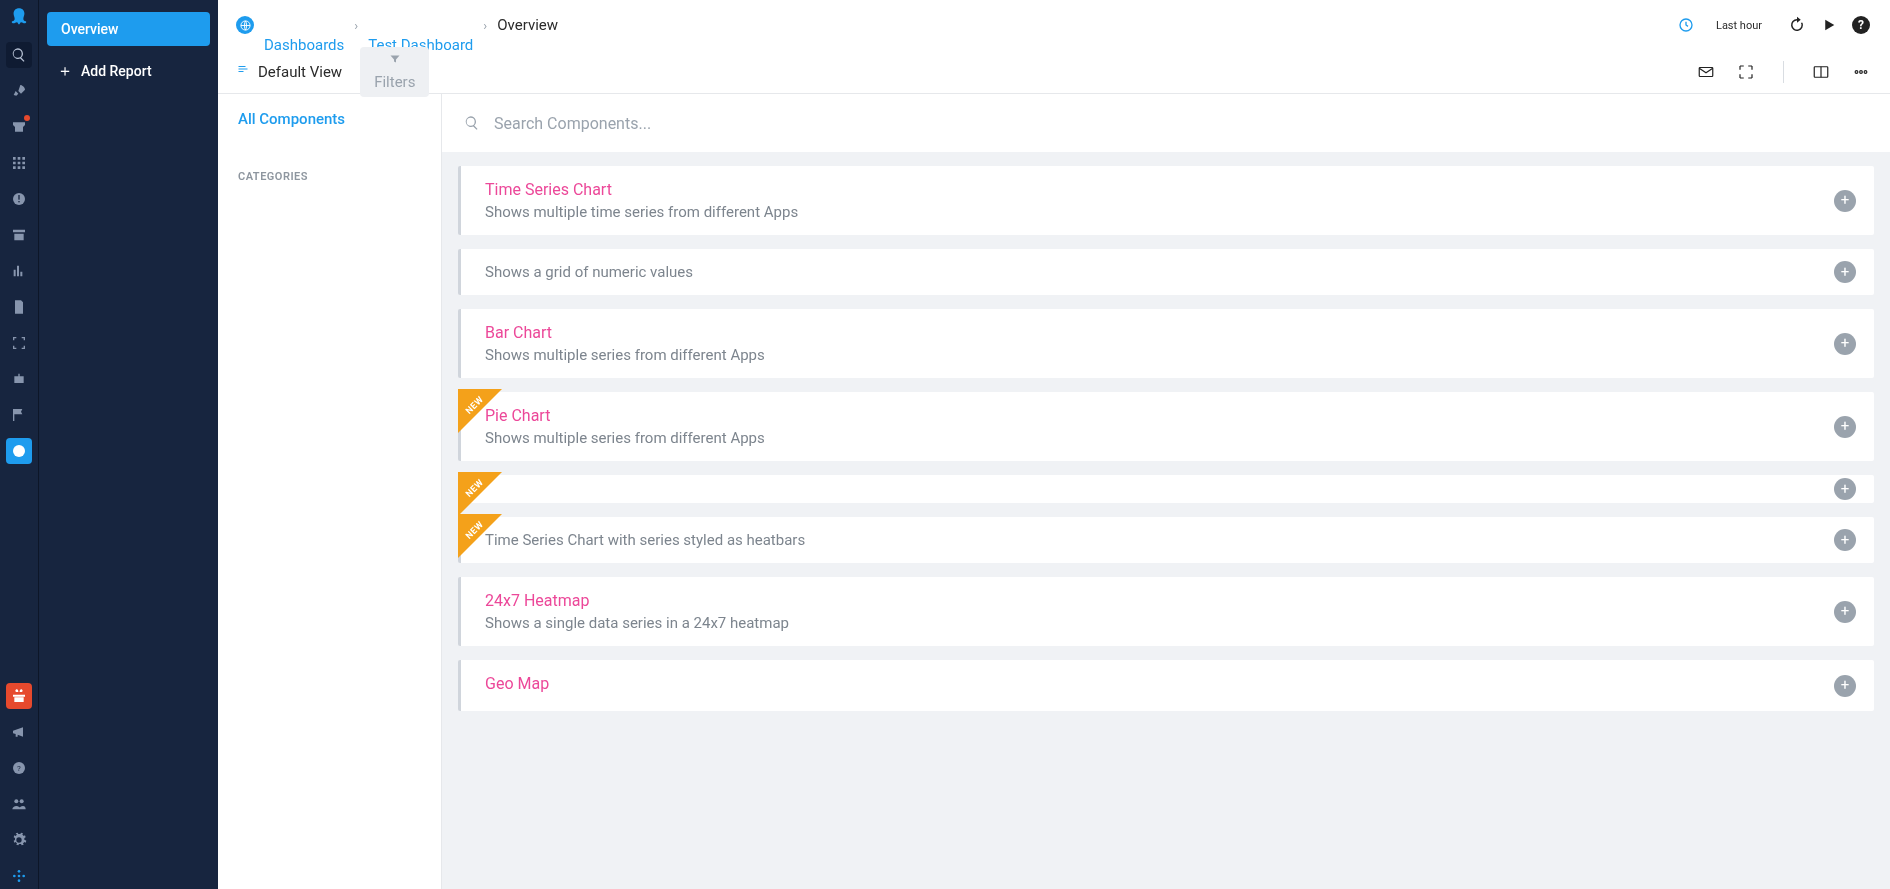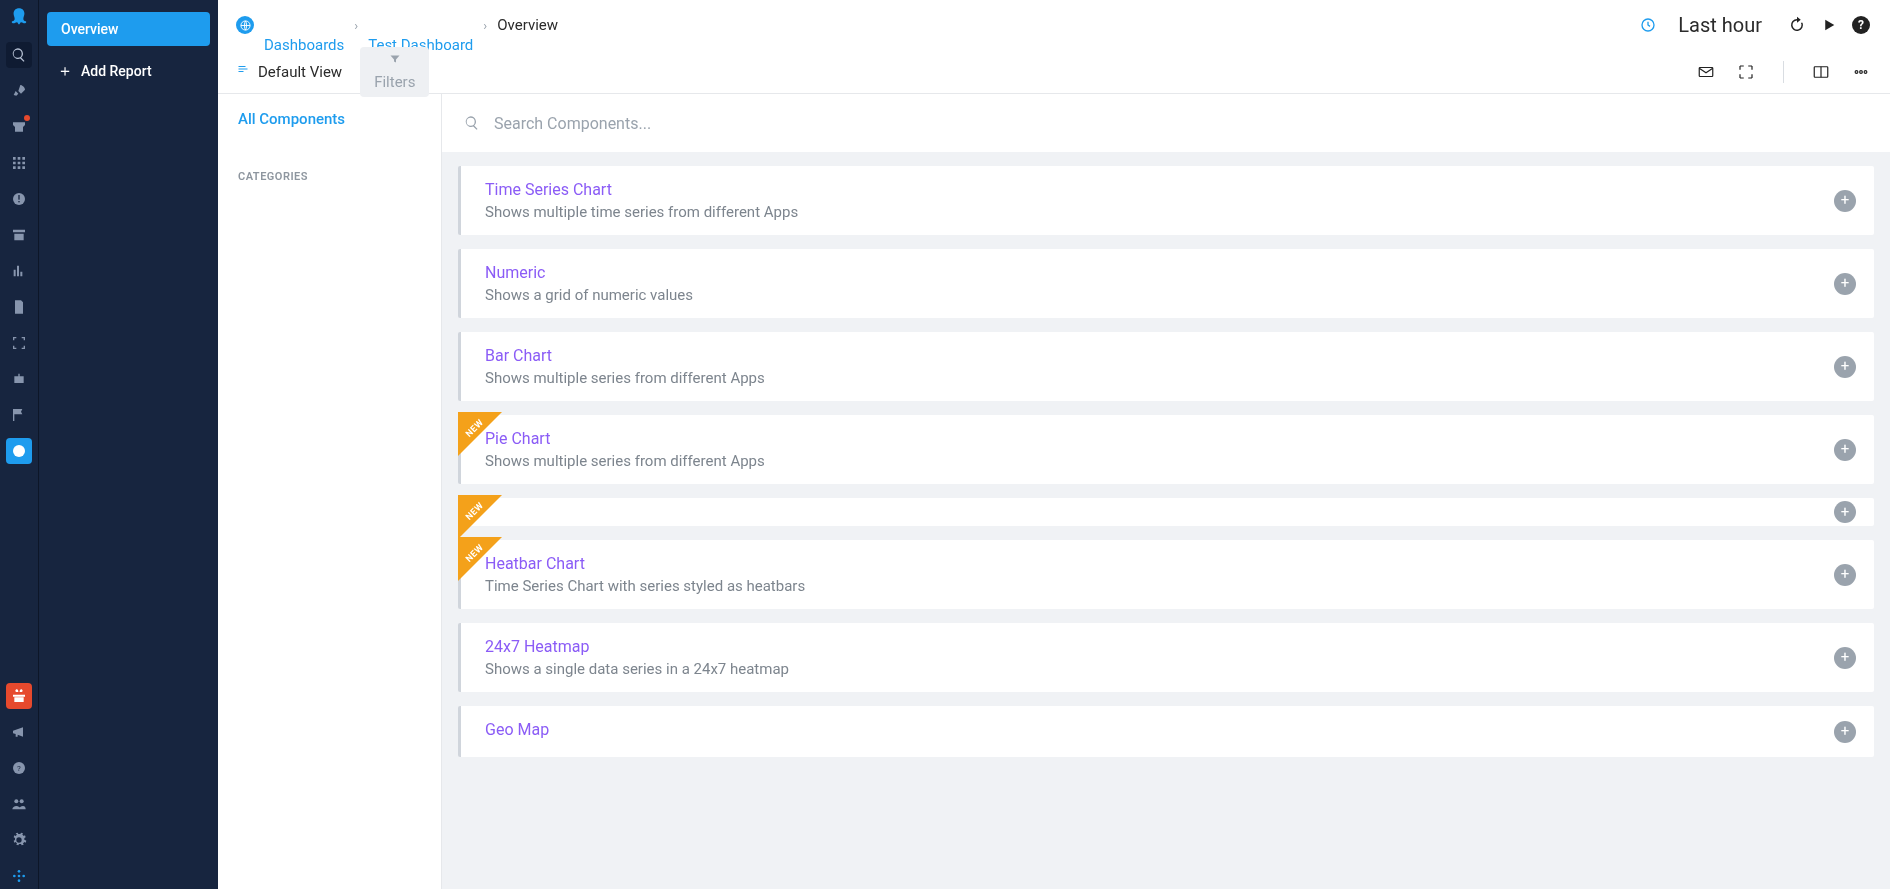--- a/index.html
+++ b/index.html
@@ -68,21 +68,21 @@
     width:18px;height:18px;border-radius:50%;background:#1e9cee;
     display:flex;align-items:center;justify-content:center;
   }
   .crumb-globe svg{width:11px;height:11px;fill:#fff;}
   .crumb-link { color:#1e9cee; font-size:15px; cursor:pointer;margin-top:40px; }
   .crumb-sep { color:#9aa3ad; font-size:13px; }
   .crumb-current { color:#2b2b2b; font-size:15px; }
   .top-spacer{flex:1;}
   .clock{ color:#1e9cee; display:flex; align-items:center;}
   .clock svg{width:16px;height:16px;fill:none;stroke:#1e9cee;stroke-width:2;}
-  .time-label{ font-size:20px; color:#2b2b2b; margin-left:12px; margin-right:14px;}
+  .time-label{ font-size:11px; color:#2b2b2b; margin-left:12px; margin-right:14px;}
   .top-icon{ width:22px;height:22px;display:flex;align-items:center;justify-content:center;color:#222;cursor:pointer;}
   .top-icon svg{width:18px;height:18px;fill:currentColor;}
   .help-dot{width:18px;height:18px;border-radius:50%;background:#222;color:#fff;font-size:12px;font-weight:700;display:flex;align-items:center;justify-content:center;}
 
   
   .secondbar {
     height:44px; display:flex; align-items:center; padding:0 18px; gap:18px;
     border-bottom:1px solid #e6e8eb;
   }
   .view-btn{ display:flex; align-items:flex-start; gap:8px; font-size:15px; color:#2b2b2b; cursor:pointer;}
@@ -119,21 +119,21 @@
   }
   .search-input::placeholder{ color:#9aa3ad;}
   .cards{ flex:1; overflow:auto; padding:14px 16px; display:flex;flex-direction:column;gap:14px;}
 
   .card{
     position:relative;
     background:#fff; border-radius:2px;
     border-left:3px solid #d0d5dc;
     padding:14px 56px 14px 24px;
   }
-  .card-title{ font-size:16px; color:#8b5cf6; margin-bottom:4px;}
+  .card-title{ font-size:16px; color:#ec4899; margin-bottom:4px;}
   .card-desc{ font-size:15px; color:#7d858e;}
   .card-add{
     position:absolute; right:18px; top:50%; transform:translateY(-50%);
     width:22px;height:22px;border-radius:50%;background:#9aa3ad;color:#fff;
     display:flex;align-items:center;justify-content:center;font-size:15px;line-height:1;
     cursor:pointer;
   }
   .new-ribbon{
     position:absolute; left:-3px; top:-3px; width:0;height:0;
     border-top:44px solid #f4a11a;
@@ -361,21 +361,20 @@
           </svg>
         <input class="search-input" placeholder="Search Components..." style="">
       </div>
       <div class="cards" id="cards">
           <div class="card">
             <div class="card-title">Time Series Chart</div>
             <div class="card-desc">Shows multiple time series from different Apps</div>
             <div class="card-add">+</div>
           </div>
           <div class="card">
-            <div class="card-title">Numeric</div>
             <div class="card-desc">Shows a grid of numeric values</div>
             <div class="card-add">+</div>
           </div>
           <div class="card">
             <div class="card-title">Bar Chart</div>
             <div class="card-desc">Shows multiple series from different Apps</div>
             <div class="card-add">+</div>
           </div>
           <div class="card">
             <div class="new-ribbon"></div>
@@ -385,21 +384,20 @@
             <div class="card-add">+</div>
           </div>
           <div class="card">
             <div class="new-ribbon"></div>
             <div class="new-text">NEW</div>
             <div class="card-add">+</div>
           </div>
           <div class="card">
             <div class="new-ribbon"></div>
             <div class="new-text">NEW</div>
-            <div class="card-title">Heatbar Chart</div>
             <div class="card-desc">Time Series Chart with series styled as heatbars</div>
             <div class="card-add">+</div>
           </div>
           <div class="card">
             <div class="card-title">24x7 Heatmap</div>
             <div class="card-desc">Shows a single data series in a 24x7 heatmap</div>
             <div class="card-add">+</div>
           </div>
           <div class="card">
             <div class="card-title">Geo Map</div>

